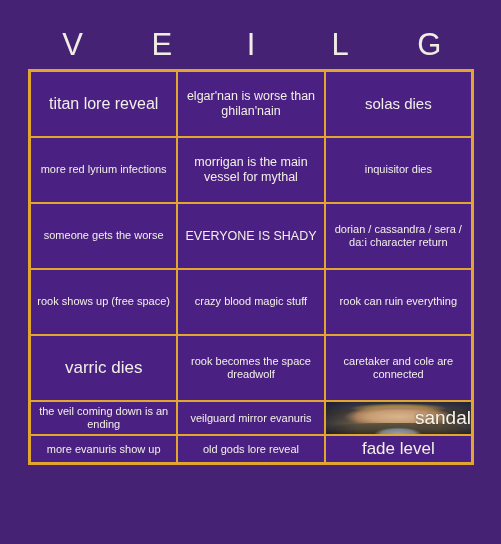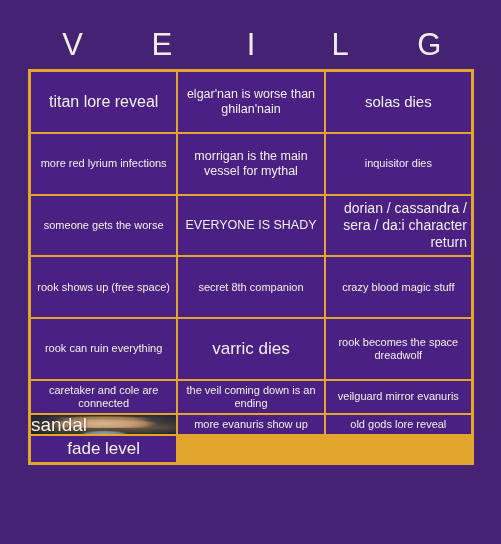--- a/index.html
+++ b/index.html
@@ -76,21 +76,21 @@
     position: relative;
     z-index: 2;
     color: #F2EFE6;
     font-size: 13.5px;
     line-height: 1.20;
     word-wrap: break-word;
     width: 100%;
   }
 
   
-  .cell-text.size-xs  { font-size: 14px;   line-height: 1.22; text-align: right; }
+  .cell-text.size-xs  { font-size: 11px;   line-height: 1.22; }
   .cell-text.size-sm  { font-size: 12.5px; line-height: 1.20; }
   .cell-text.size-md  { font-size: 11px; line-height: 1.20; }
   .cell-text.size-lg  { font-size: 16px;   line-height: 1.20; }
   .cell-text.size-xl  { font-size: 15px;   line-height: 1.18; }
   .cell-text.size-xxl { font-size: 17px;   line-height: 1.15; }
 
   
   .cell-image {
     position: absolute;
     inset: 0;
@@ -129,21 +129,21 @@
     background:
       linear-gradient(to right, rgba(20,20,40,0.55) 0%, rgba(20,20,40,0.0) 22%,
                       rgba(20,20,40,0.0) 78%, rgba(30,28,48,0.50) 100%);
   }
   .cell-image-label {
     position: absolute;
     z-index: 3;
     left: 0; right: 0;
     top: 50%;
     transform: translateY(-50%);
-    text-align: left;
+    text-align: right;
     color: #F7F4EC;
     font-size: 19px;
     line-height: 1.1;
     text-shadow: 0 0 3px rgba(0,0,0,0.55);
   }
 </style>
 </head>
 <body>
 
 <div class="bingo-app">
@@ -181,23 +181,20 @@
       <div class="bingo-cell">
         <div class="cell-text size-sm">EVERYONE IS SHADY</div>
       </div>
       <div class="bingo-cell">
         <div class="cell-text size-xs">dorian / cassandra / sera / da:i character return</div>
       </div>
       <div class="bingo-cell">
         <div class="cell-text size-md">rook shows up (free space)</div>
       </div>
       <div class="bingo-cell">
-        <div class="cell-text size-md">secret 8th companion</div>
-      </div>
-      <div class="bingo-cell">
         <div class="cell-text size-md">crazy blood magic stuff</div>
       </div>
       <div class="bingo-cell">
         <div class="cell-text size-md">rook can ruin everything</div>
       </div>
       <div class="bingo-cell">
         <div class="cell-text size-xxl">varric dies</div>
       </div>
       <div class="bingo-cell">
         <div class="cell-text size-md">rook becomes the space dreadwolf</div>

